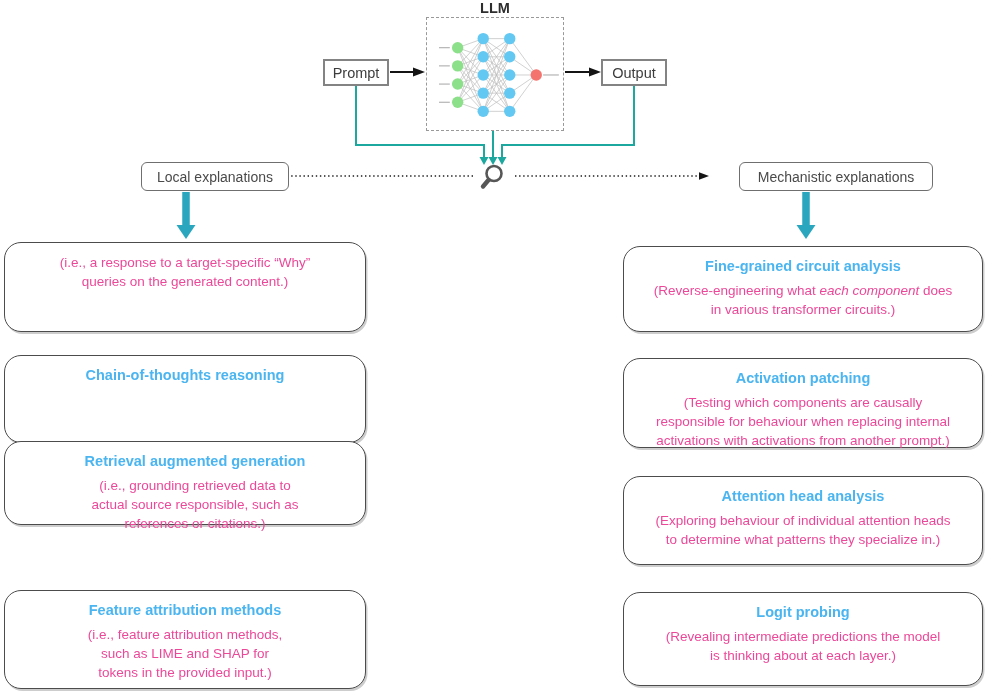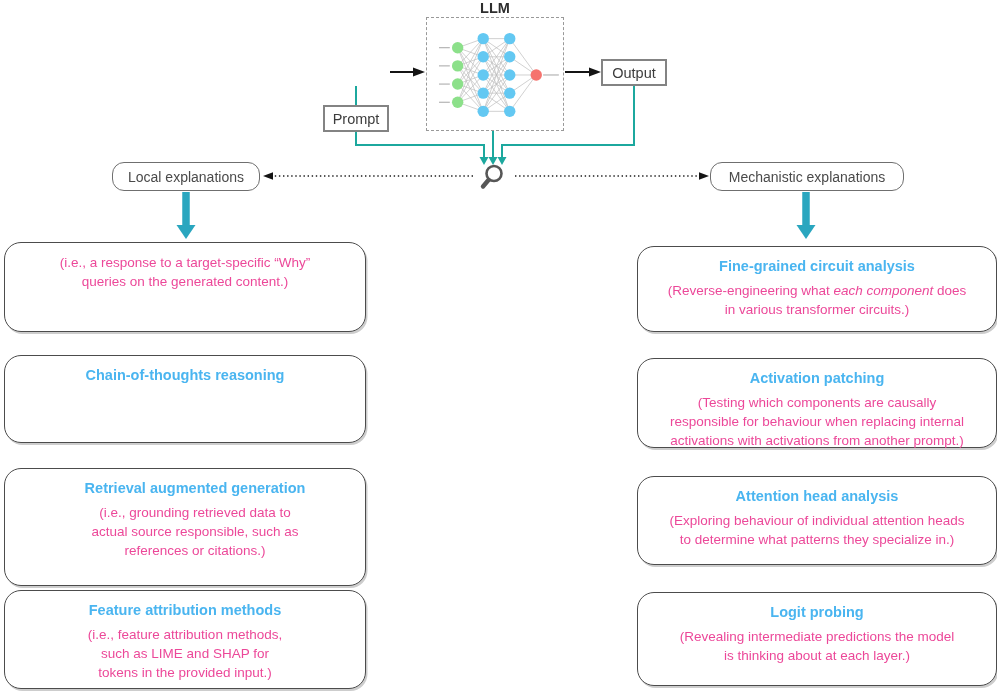--- a/index.html
+++ b/index.html
@@ -26,28 +26,28 @@
     border:1px dashed #999;background:#fff;box-sizing:border-box;
   }
   #network-svg{width:100%;height:100%;display:block;}
 
   .io-box{
     position:absolute;top:59px;width:66px;height:27px;
     border:2px solid #838383;background:#fff;box-sizing:border-box;
     display:flex;align-items:center;justify-content:center;
     font-size:14.5px;color:#3c3c3c;
   }
-  .prompt{left:323px;margin-top:46px;}
+  .prompt{left:323px;}
   .output{left:601px;}
 
   .pill{
     position:absolute;top:162px;height:29px;box-sizing:border-box;
-    border:1.6px solid #6f6f6f;border-radius:12px;background:#fff;
+    border:1.6px solid #6f6f6f;border-radius:6px;background:#fff;
     display:flex;align-items:center;justify-content:center;
-    font-size:14px;color:#4a4a4a;white-space:nowrap;
+    font-size:14px;color:#4a4a4a;white-space:nowrap;margin-left:29px;
   }
   #pill-left{left:112px;width:148px;}
   #pill-right{left:710px;width:194px;}
 
   .column{position:absolute;top:0;height:691px;}
   .content-box{
     position:absolute;left:0;right:0;box-sizing:border-box;
     border:1.5px solid #4c4c4c;border-radius:17px;background:#fff;
     box-shadow:1.5px 2px 0 #cdcdcd;
     text-align:center;padding-top:10px;
@@ -201,38 +201,38 @@
   <div class="column" id="col-left" style="left: 4px; width: 362px;">
       <div class="content-box" style="top: 242px; height: 90px;">
       <div class="box-body">
           <div class="body-line">(i.e., a response to a target-specific “Why”</div>
           <div class="body-line">queries on the generated content.)</div>
         </div>
     </div>
       <div class="content-box" style="top: 355px; height: 88px;">
       <div class="box-title">Chain-of-thoughts reasoning</div>
     </div>
-      <div class="content-box" style="top: 468px; height: 118px; padding-left: 20px;">
+      <div class="content-box" style="top: 441px; height: 84px; padding-left: 20px;">
       <div class="box-title">Retrieval augmented generation</div>
       <div class="box-body">
           <div class="body-line">(i.e., grounding retrieved data to</div>
           <div class="body-line">actual source responsible, such as</div>
           <div class="body-line">references or citations.)</div>
         </div>
     </div>
       <div class="content-box" style="top: 590px; height: 99px;">
       <div class="box-title">Feature attribution methods</div>
       <div class="box-body">
           <div class="body-line">(i.e., feature attribution methods,</div>
           <div class="body-line">such as LIME and SHAP for</div>
           <div class="body-line">tokens in the provided input.)</div>
         </div>
     </div>
     </div>
-  <div class="column" id="col-right" style="left: 637px; width: 360px;">
+  <div class="column" id="col-right" style="left: 623px; width: 360px;">
       <div class="content-box" style="top: 246px; height: 86px;">
       <div class="box-title">Fine-grained circuit analysis</div>
       <div class="box-body">
           <div class="body-line">(Reverse-engineering what <i>each component</i> does</div>
           <div class="body-line">in various transformer circuits.)</div>
         </div>
     </div>
       <div class="content-box" style="top: 358px; height: 90px;">
       <div class="box-title">Activation patching</div>
       <div class="box-body">

